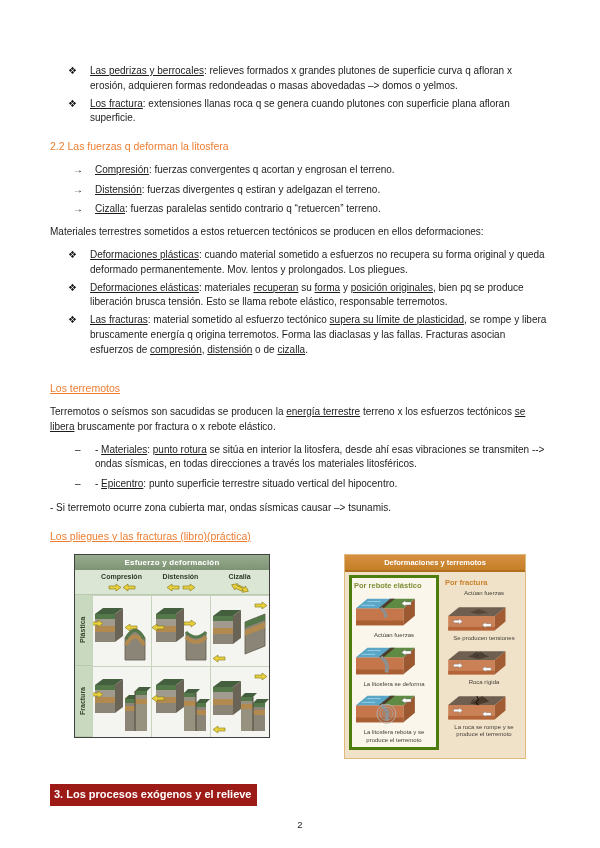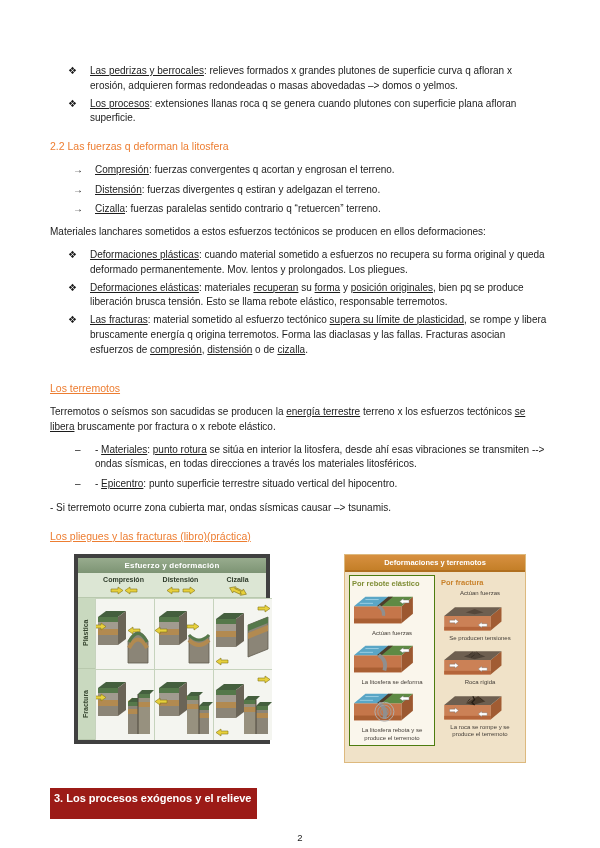--- a/index.html
+++ b/index.html
@@ -16,42 +16,42 @@
   .diamond .li{padding-left:18px}
   .diamond .mk{width:22px;font-weight:400}
   .arrows .li{padding-left:23px;margin-bottom:5px}
   .arrows .mk{width:22px;font-weight:400}
   .dash .li{padding-left:25px;margin-bottom:5px}
   .dash .mk{width:20px;font-weight:400}
   .para{margin:8px 0}
   .h-orange{color:#ED7D31;font-weight:400;font-size:10.5px;margin:13px 0 8px}
   .h-orange.uh{text-decoration:underline}
   .banner-wrap{margin-top:25px}
-  .banner{display:inline-block;background:#9C1B17;color:#fff;font-weight:700;font-size:11px;padding:2px 6px 12px 4px}
+  .banner{display:inline-block;background:#9C1B17;color:#fff;font-weight:700;font-size:11px;padding:2px 6px 3px 4px}
   .pagenum{text-align:center;font-size:9.5px;margin-top:12px;color:#222}
   
   .figs{display:flex;justify-content:space-between;margin:10px 24px 0 24px;align-items:flex-start}
   figure{margin:0}
   
-  .fig-esf{width:196px;border:4px solid #404040;background:#f1f3ec;box-sizing:border-box}
+  .fig-esf{width:196px;border:1px solid #404040;background:#f1f3ec;box-sizing:border-box}
   .fig-esf .hd{height:15px;background:linear-gradient(#98ac8e,#7d9474);color:#fff;font-weight:700;font-size:8px;
     display:flex;align-items:center;justify-content:center;letter-spacing:.2px}
   .colhead{display:grid;grid-template-columns:17px 1fr 1fr 1fr;background:#dce6d4;border-bottom:1px solid #b9c9ae}
   .colhead .ch{display:flex;flex-direction:column;align-items:center;padding:2px 0 1px;font-size:7px;font-weight:700;color:#2e3b2a}
   .grid-row{display:grid;grid-template-columns:17px 1fr 1fr 1fr}
   .rowlab{background:#c9d9bf;border-top:1px solid #b9c9ae;display:flex;align-items:center;justify-content:center;
     font-size:7px;font-weight:700;color:#36452f;writing-mode:vertical-rl;transform:rotate(180deg)}
   .cell{background:#f4f5f0;border-top:1px solid #c6d3bd;border-left:1px solid #c6d3bd;height:71px;
     display:flex;align-items:center;justify-content:center;box-sizing:border-box}
   
-  .fig-def{width:182px;background:#f0e2c8;border:1px solid #ddb97e;box-sizing:border-box;padding-bottom:16px}
+  .fig-def{width:182px;background:#f0e2c8;border:1px solid #ddb97e;box-sizing:border-box;padding-bottom:8px}
   .fig-def .hd{height:15px;background:linear-gradient(#d79040,#c47f28);border-bottom:2px solid #b06f1f;color:#fff;
     font-weight:700;font-size:7.5px;display:flex;align-items:center;justify-content:center}
   .fig-def .body{display:grid;grid-template-columns:1fr 1fr;column-gap:4px;padding:3px 4px 0}
-  .colL{background:#faf6ec;border:1px solid #4d7c0f;padding:1px 2px}
+  .colL{background:#faf6ec;border:3px solid #4d7c0f;padding:1px 2px}
   .colR{padding:1px 2px}
   .ctitle{font-size:7.5px;font-weight:700;margin:1px 0 2px}
   .ctitle.green{color:#7f8d35}
   .ctitle.orange{color:#c9822b}
   .cap{font-size:6px;color:#46403a;text-align:center;line-height:1.25;margin:1px 0 2px}
   .panel{display:block;margin:0 auto}
 </style>
 </head>
 <body>
 
@@ -91,42 +91,42 @@
 
 <div class="page">
 
   <div class="diamond">
     <div class="li">
       <span class="mk">❖</span>
       <span><span class="b u">Las pedrizas y berrocales</span><span>: relieves formados x grandes plutones de superficie curva q afloran x erosión, adquieren formas redondeadas o masas abovedadas –&gt; </span><span class="b">domos</span><span> o </span><span class="b">yelmos</span><span>.</span></span>
     </div>
     <div class="li">
       <span class="mk">❖</span>
-      <span><span class="b u">Los procesos</span><span>: extensiones llanas roca q se genera cuando plutones con superficie plana afloran superficie.</span></span>
+      <span><span class="b u">Los fractura</span><span>: extensiones llanas roca q se genera cuando plutones con superficie plana afloran superficie.</span></span>
     </div>
   </div>
 
   <div class="h-orange">2.2 Las fuerzas q deforman la litosfera</div>
 
   <div class="arrows">
     <div class="li">
       <span class="mk">→</span>
       <span><span class="b u">Compresión</span><span>: fuerzas convergentes q acortan y engrosan el terreno.</span></span>
     </div>
     <div class="li">
       <span class="mk">→</span>
       <span><span class="b u">Distensión</span><span>: fuerzas divergentes q estiran y adelgazan el terreno.</span></span>
     </div>
     <div class="li">
       <span class="mk">→</span>
       <span><span class="b u">Cizalla</span><span>: fuerzas paralelas sentido contrario q “retuercen” terreno.</span></span>
     </div>
   </div>
 
-  <div class="para"><span>Materiales lanchares sometidos a estos esfuerzos tectónicos se producen en ellos </span><span class="b">deformaciones</span><span>:</span></div>
+  <div class="para"><span>Materiales terrestres sometidos a estos retuercen tectónicos se producen en ellos </span><span class="b">deformaciones</span><span>:</span></div>
 
   <div class="diamond" style="margin-top:6px">
     <div class="li">
       <span class="mk">❖</span>
       <span><span class="b u">Deformaciones plásticas</span><span>: cuando material sometido a esfuerzos no recupera su forma original y queda deformado permanentemente. Mov. lentos y prolongados. Los </span><span class="b">pliegues</span><span>.</span></span>
     </div>
     <div class="li">
       <span class="mk">❖</span>
       <span><span class="b u">Deformaciones elásticas</span><span>: materiales </span><span class="u">recuperan</span><span> su </span><span class="u">forma</span><span> y </span><span class="u">posición originales</span><span>, bien pq se produce liberación brusca tensión. Esto se llama </span><span class="b">rebote elástico</span><span>, responsable </span><span class="b">terremotos</span><span>.</span></span>
     </div>

